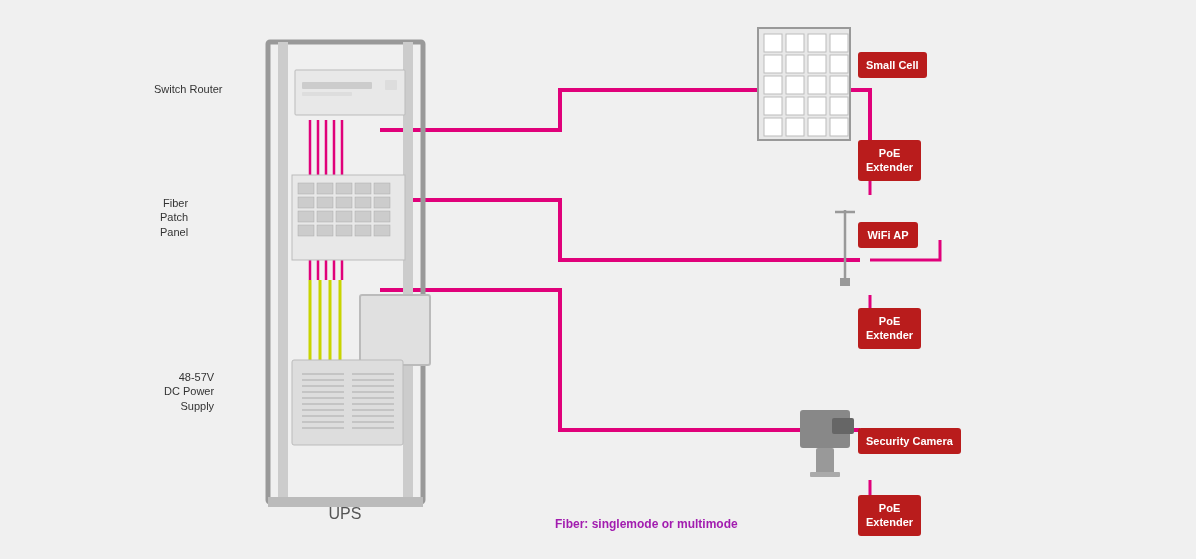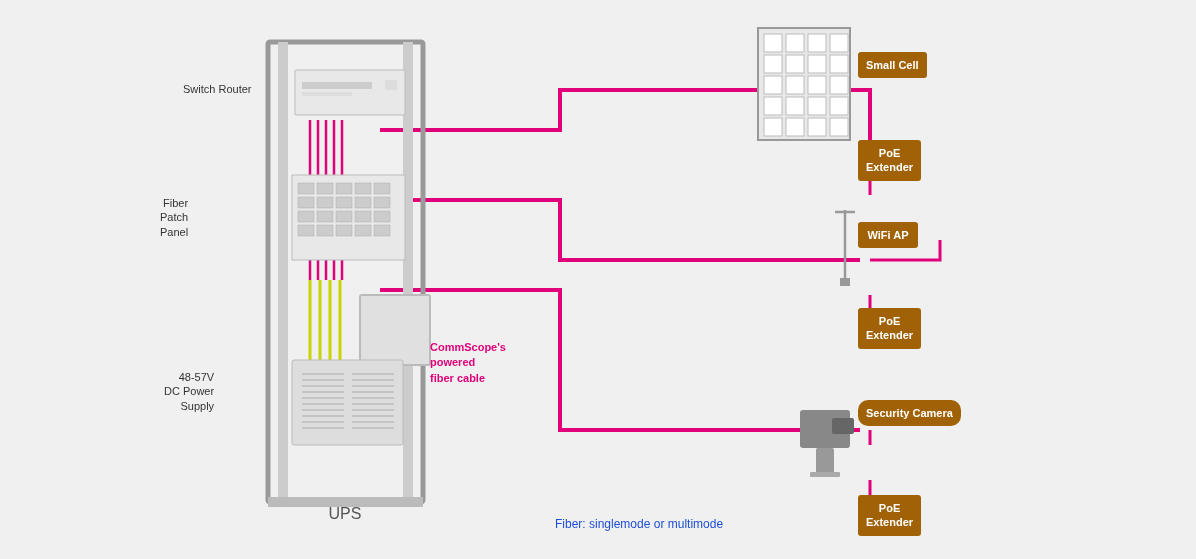--- a/index.html
+++ b/index.html
@@ -29,21 +29,21 @@
     .cables-svg {
       position: absolute;
       left: 0; top: 0;
       width: 1196px;
       height: 559px;
       pointer-events: none;
     }
     
     .device-box {
       position: absolute;
-      background: #a16207;
+      background: #b91c1c;
       color: white;
       font-size: 11px;
       font-weight: bold;
       text-align: center;
       padding: 6px 8px;
       border-radius: 3px;
       line-height: 1.3;
     }
     
     .watermark {
@@ -53,21 +53,22 @@
       color: rgba(150,150,150,0.35);
       font-weight: bold;
       pointer-events: none;
       white-space: nowrap;
     }
     
     .bottom-label {
       position: absolute;
       bottom: 28px;
       font-size: 12px;
-      color: #1d4ed8;
+      color: #a21caf;
+      font-weight: bold;
     }
     
     .magenta-label {
       position: absolute;
       color: #e0007a;
       font-size: 11px;
       font-weight: bold;
       line-height: 1.4;
     }
   </style>
@@ -189,40 +190,39 @@
     <line x1="845" y1="210" x2="845" y2="280" stroke="#999" stroke-width="2.5"></line>
     <line x1="835" y1="212" x2="855" y2="212" stroke="#999" stroke-width="2.5"></line>
     <rect x="840" y="278" width="10" height="8" fill="#999"></rect>
 
     <rect x="800" y="410" width="50" height="38" fill="#888" rx="3"></rect>
     <rect x="832" y="418" width="22" height="16" fill="#666" rx="2"></rect>
     <rect x="816" y="448" width="18" height="28" fill="#999" rx="2"></rect>
     <rect x="810" y="472" width="30" height="5" fill="#aaa" rx="1"></rect>
   </svg>
 
-  <div class="label" style="left: 183px; top: 82px; text-align: center;">Switch
+  <div class="label" style="left: 154px; top: 82px; text-align: center;">Switch
 Router</div>
 
   <div class="label" style="left: 160px; top: 196px; text-align: right;">Fiber<br>Patch<br>Panel</div>
 
   <div class="label" style="left: 164px; top: 370px; text-align: right;">48-57V<br>DC Power<br>Supply</div>
 
   <div style="position: absolute; left: 305px; top: 505px; font-size: 16px; color: #555; text-align: center; width: 80px;">UPS</div>
 
-  <div class="magenta-label" style="left: 430px; top: 340px;">CommScope's<br>powered<br>fiber cable</div>
 
   <div class="bottom-label" style="left: 555px;">Fiber: singlemode or multimode</div>
 
 
   <div class="device-box" style="left: 858px; top: 52px; min-width: 60px;">Small Cell</div>
 
   <div class="device-box" style="left: 858px; top: 140px; min-width: 60px;">PoE<br>Extender</div>
 
   <div class="device-box" style="left: 858px; top: 222px; min-width: 60px;">WiFi AP</div>
 
   <div class="device-box" style="left: 858px; top: 308px; min-width: 60px;">PoE<br>Extender</div>
 
-  <div class="device-box" style="left: 858px; top: 400px; min-width: 60px; border-radius: 10px;">Security
+  <div class="device-box" style="left: 858px; top: 428px; min-width: 60px;">Security
 Camera</div>
 
   <div class="device-box" style="left: 858px; top: 495px; min-width: 60px;">PoE<br>Extender</div>
 
 </div>
 
 </body></html>

